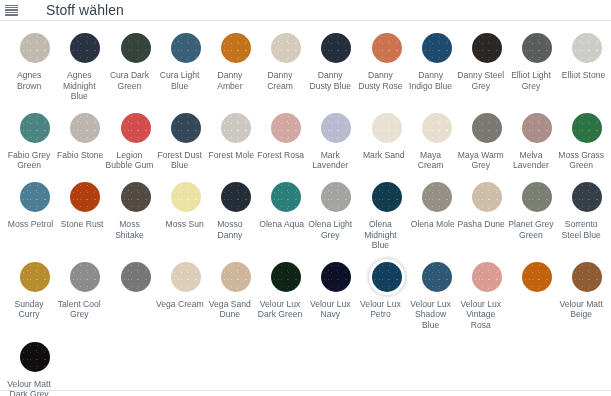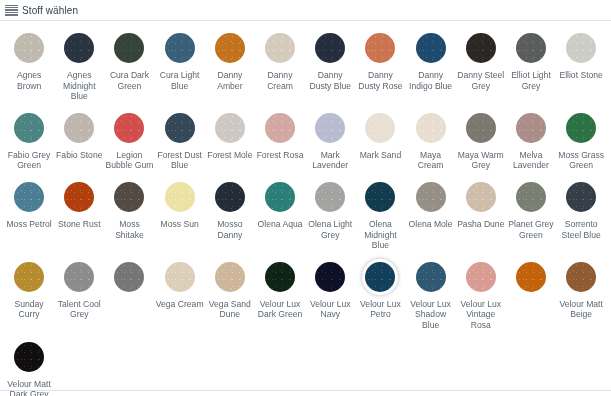--- a/index.html
+++ b/index.html
@@ -35,41 +35,41 @@
     padding: 1px 0;
     box-sizing: border-box;
   }
   .header-icon i {
     display: block;
     height: 1.5px;
     background: #6f7782;
     width: 100%;
   }
   .header-title {
-    margin-left: 4px;
-    font-size: 10px;
+    margin-left: 28px;
+    font-size: 14px;
     line-height: 13px;
     color: #36424e;
     letter-spacing: 0.1px;
   }
 
   
   .swatch-grid {
     padding: 9px 4px 0 4px;
     box-sizing: border-box;
     display: flex;
     flex-wrap: wrap;
     align-content: flex-start;
   }
   .swatch-cell {
     width: 50.2px;
     box-sizing: border-box;
     display: flex;
     flex-direction: column;
-    align-items: center;
+    align-items: flex-end;
     padding: 0 1px;
     margin-bottom: 8px;
     cursor: pointer;
   }
   .swatch-dot-wrap {
     width: 36px;
     height: 36px;
     display: flex;
     align-items: center;
     justify-content: center;

